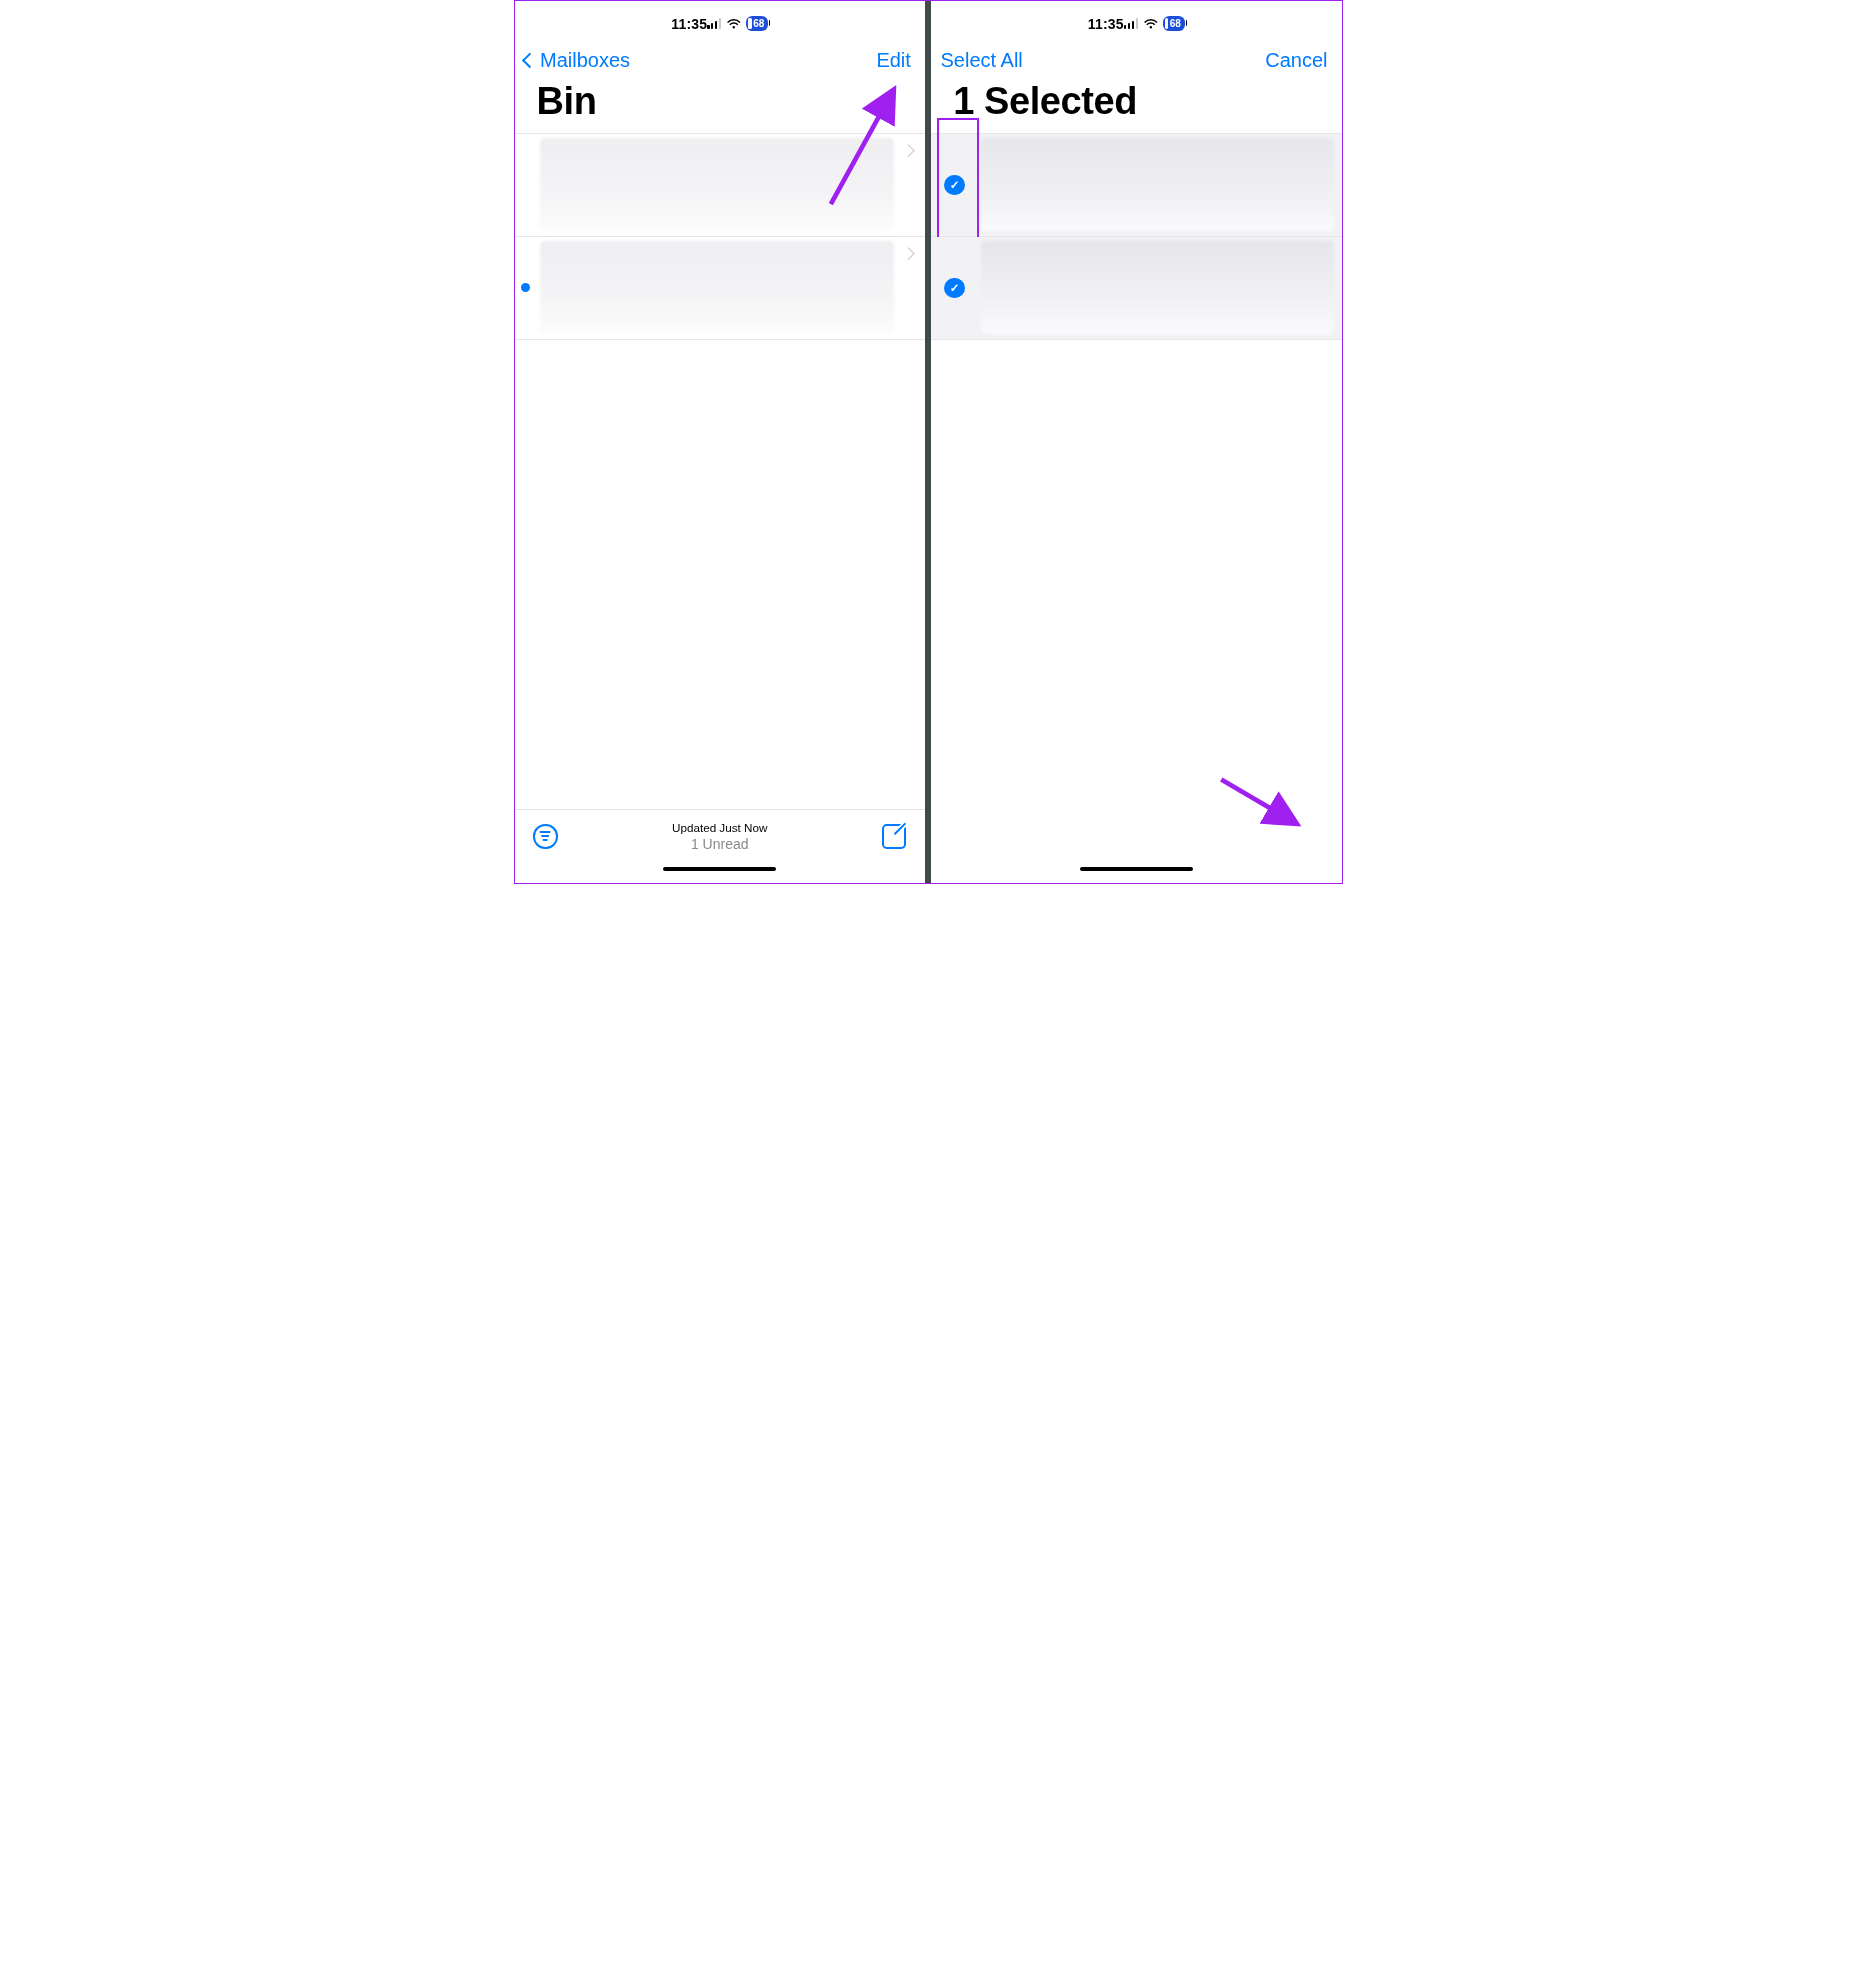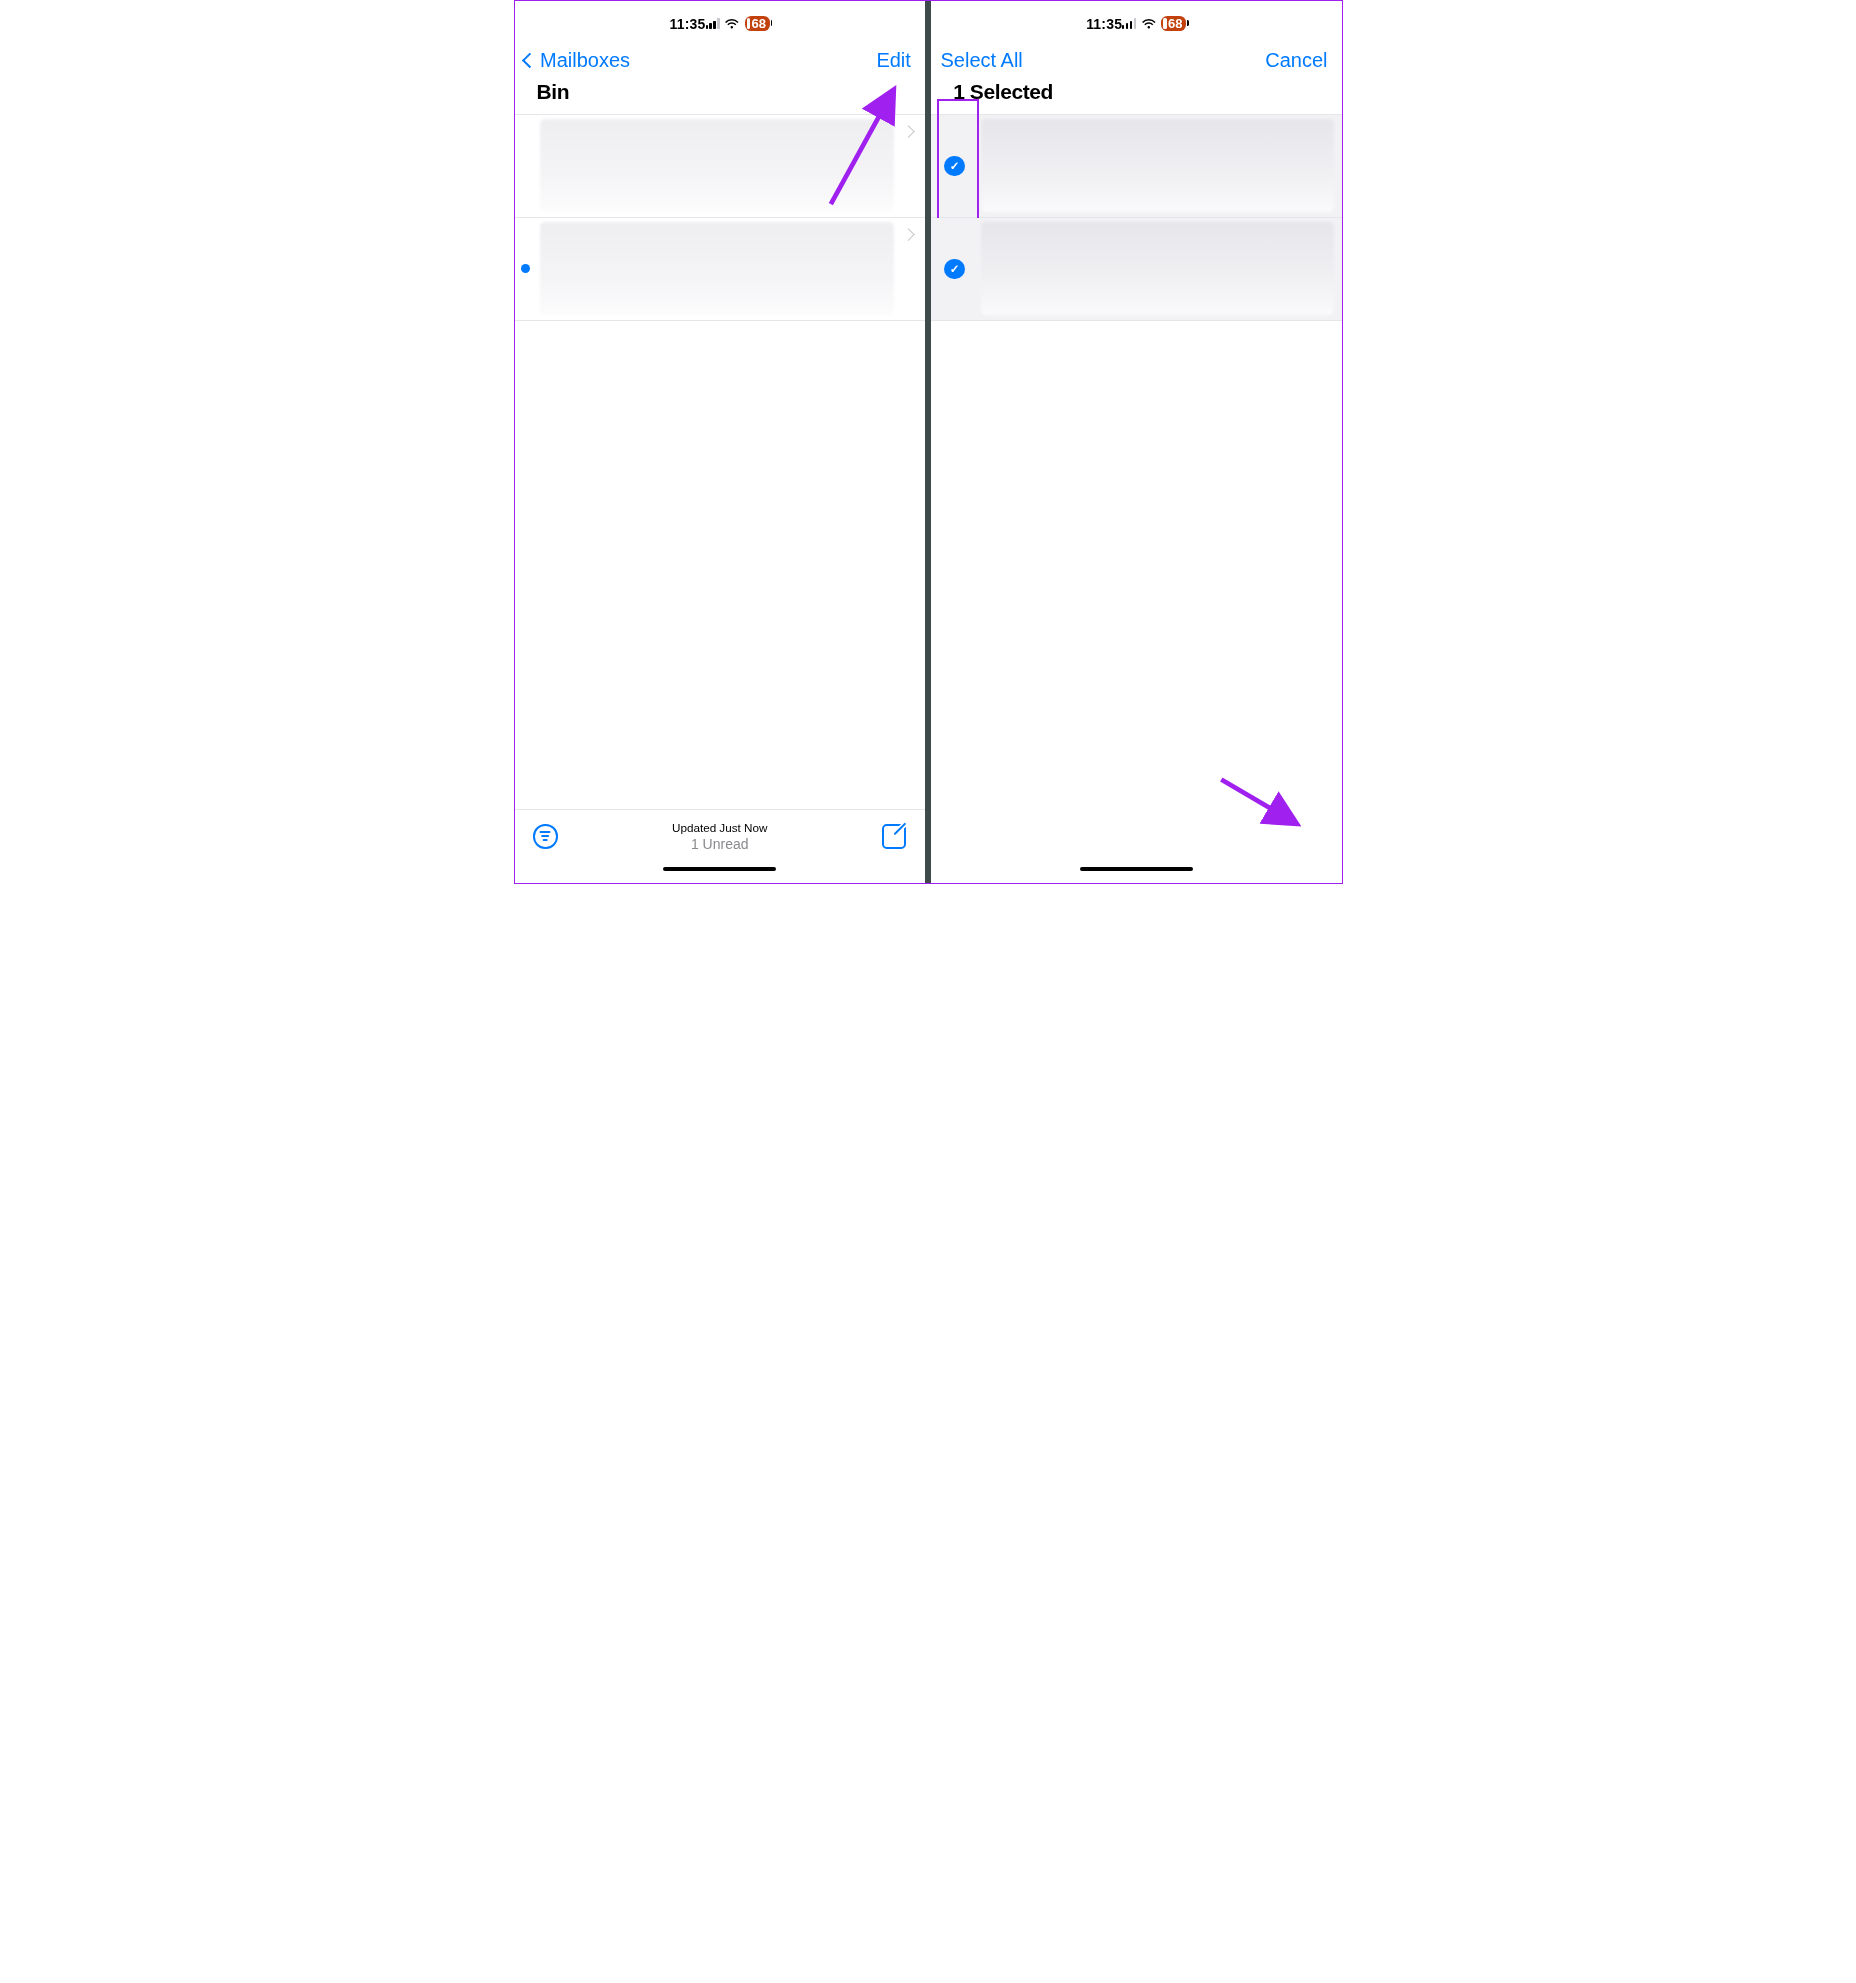--- a/index.html
+++ b/index.html
@@ -63,23 +63,23 @@
   .sig-bars span {
     width: 2.3px;
     background: #000;
     border-radius: 0.8px;
   }
   .sig-bars span:nth-child(1){height:3.9px}
   .sig-bars span:nth-child(2){height:6.3px}
   .sig-bars span:nth-child(3){height:8.6px}
   .sig-bars span:nth-child(4){height:11px;background:#c7c7cc}
   .battery-pill {
-    background:#c2410c;
+    background:#1d4ed8;
     color:#fff;
-    font-size:13px;
+    font-size:10px;
     font-weight:700;
     border-radius:6.3px;
     padding:0.8px 3.9px 0.8px 2.3px;
     display:flex;
     align-items:center;
     height:14px;
     position:relative;
   }
   .battery-pill::before{
     content:'';
@@ -110,21 +110,21 @@
   .nav-left { display:flex; align-items:center; gap:3.1px; }
   .chev-left {
     width: 9.4px; height: 9.4px;
     border-left: 2.3px solid var(--ios-blue);
     border-bottom: 2.3px solid var(--ios-blue);
     transform: rotate(45deg);
     margin-right: 1.6px;
   }
 
   .large-title {
-    font-size: 21px;
+    font-size: 38px;
     font-weight: 800;
     padding: 4.7px 0 9.4px 22px;
     letter-spacing: -0.4px;
   }
 
   
   .mail-list {
     border-top:0.8px solid var(--light-border);
   }
   .mail-row {

